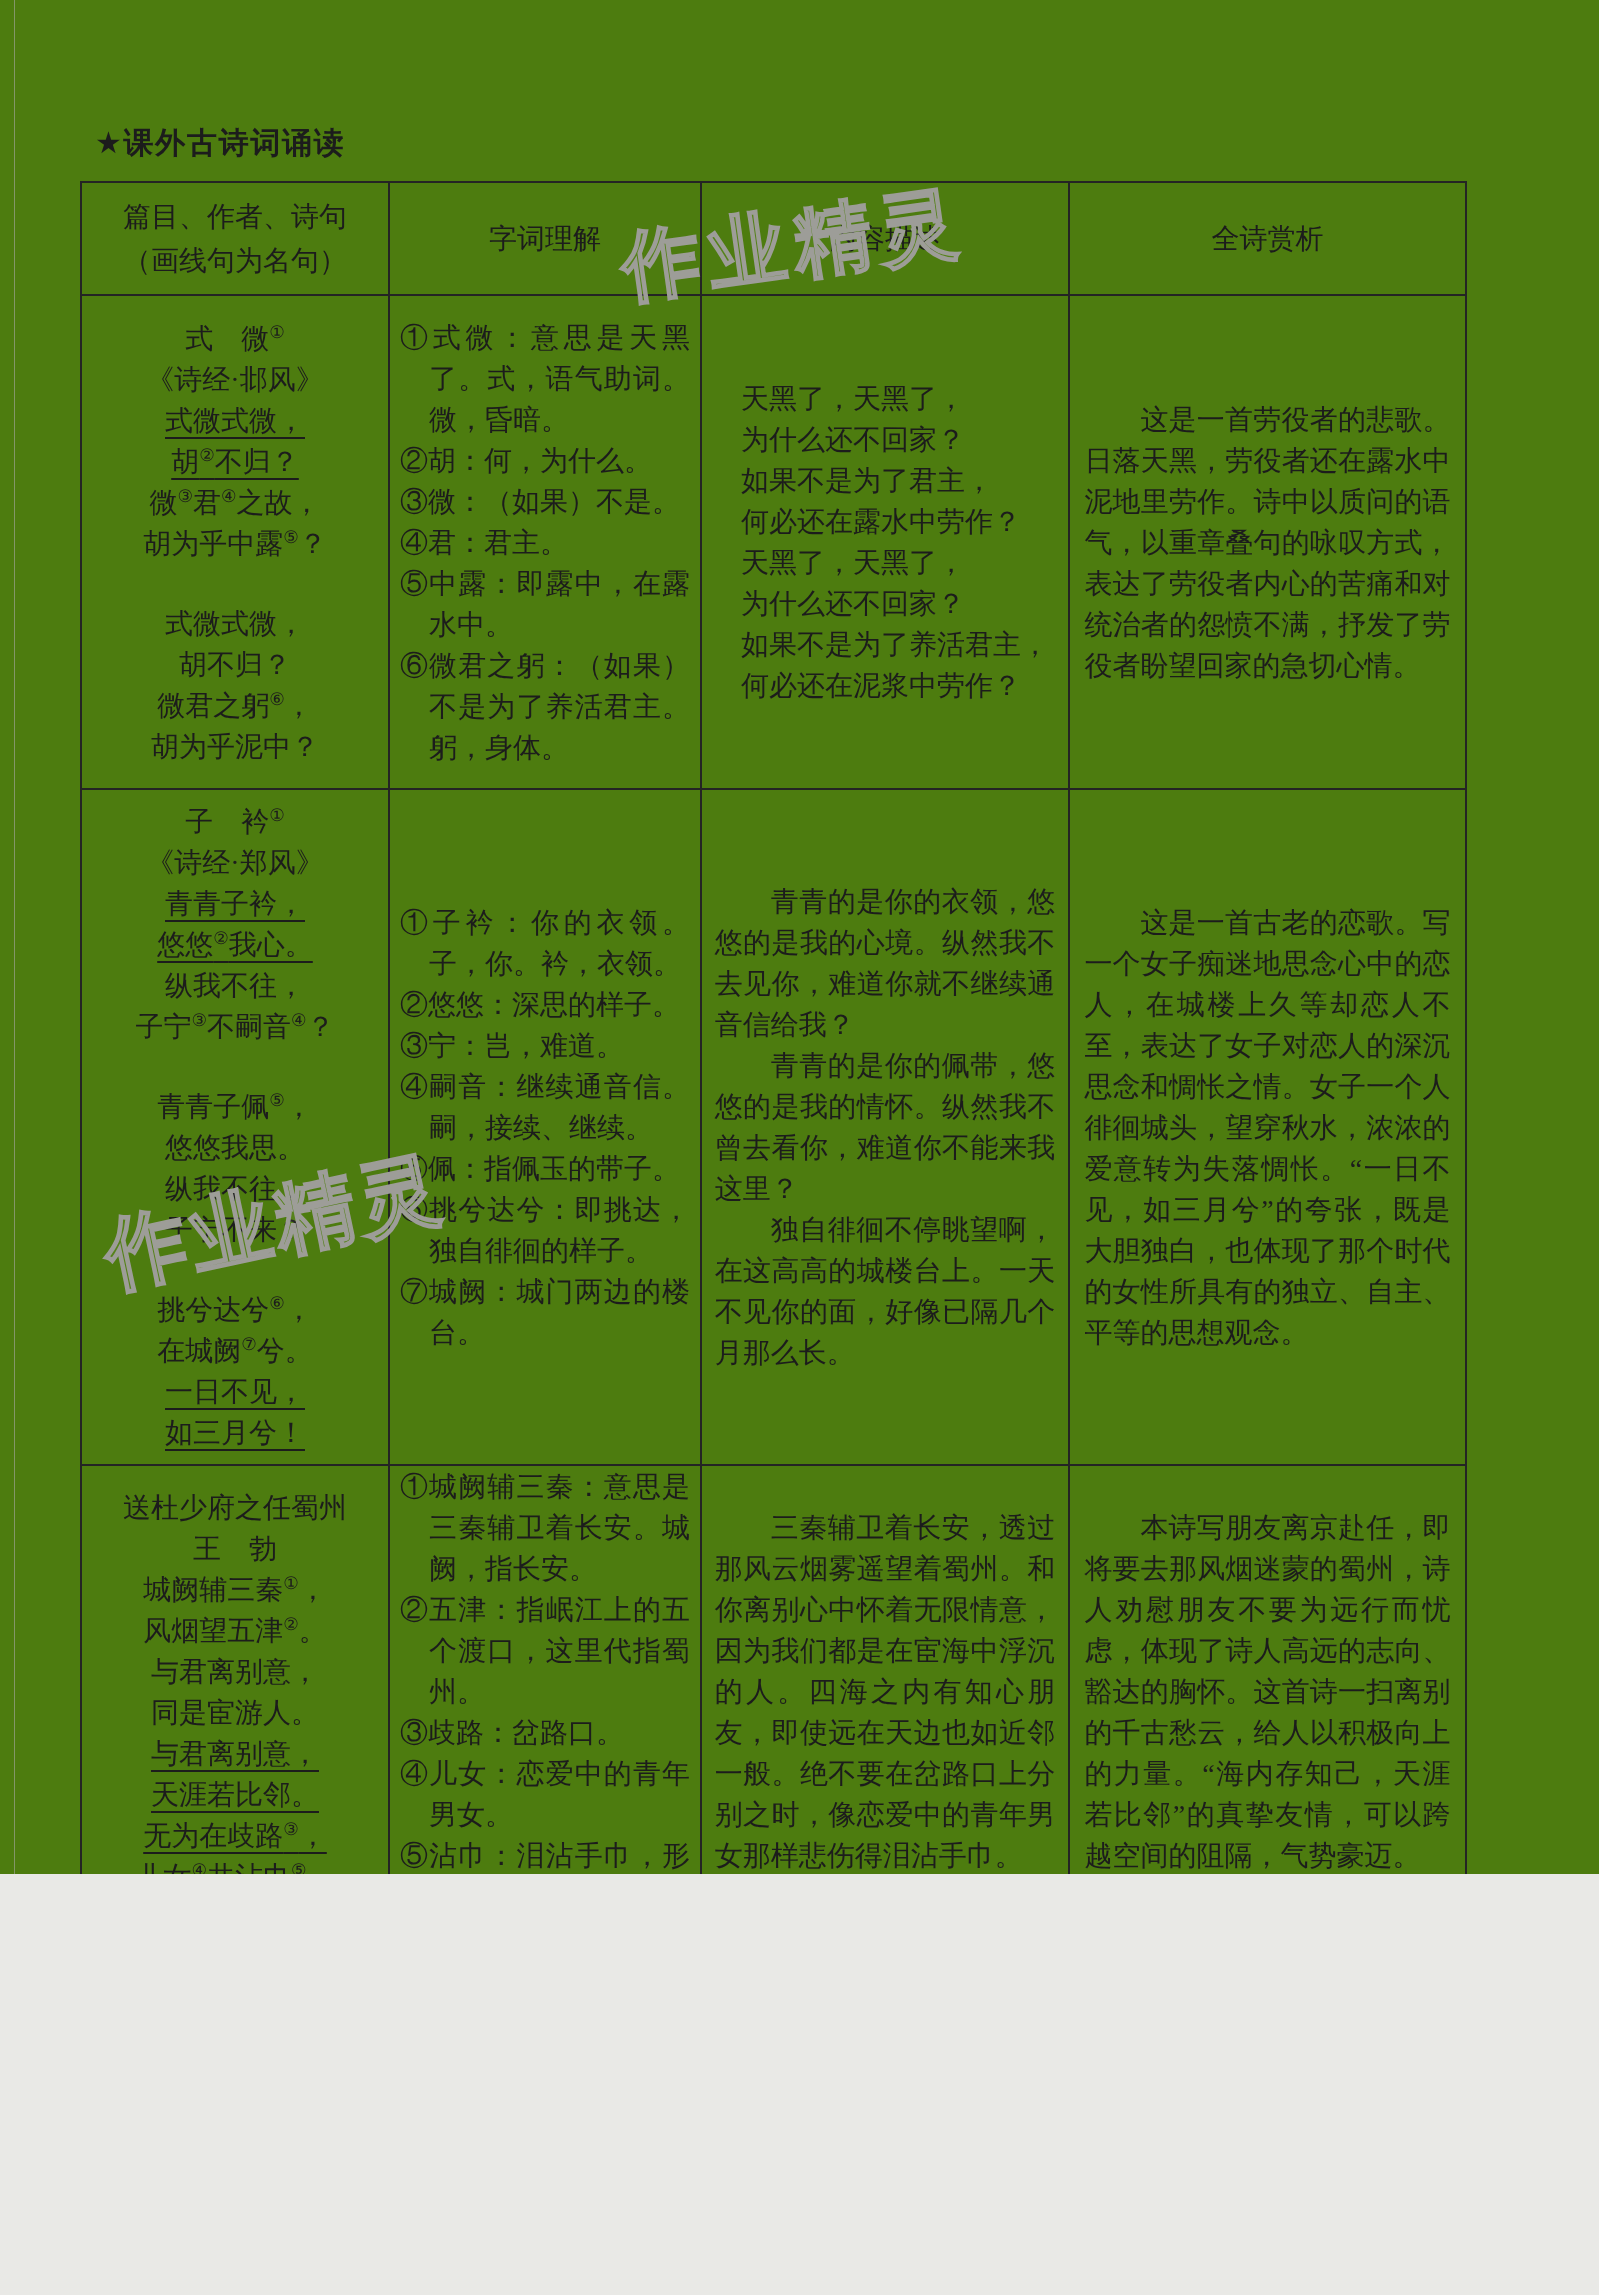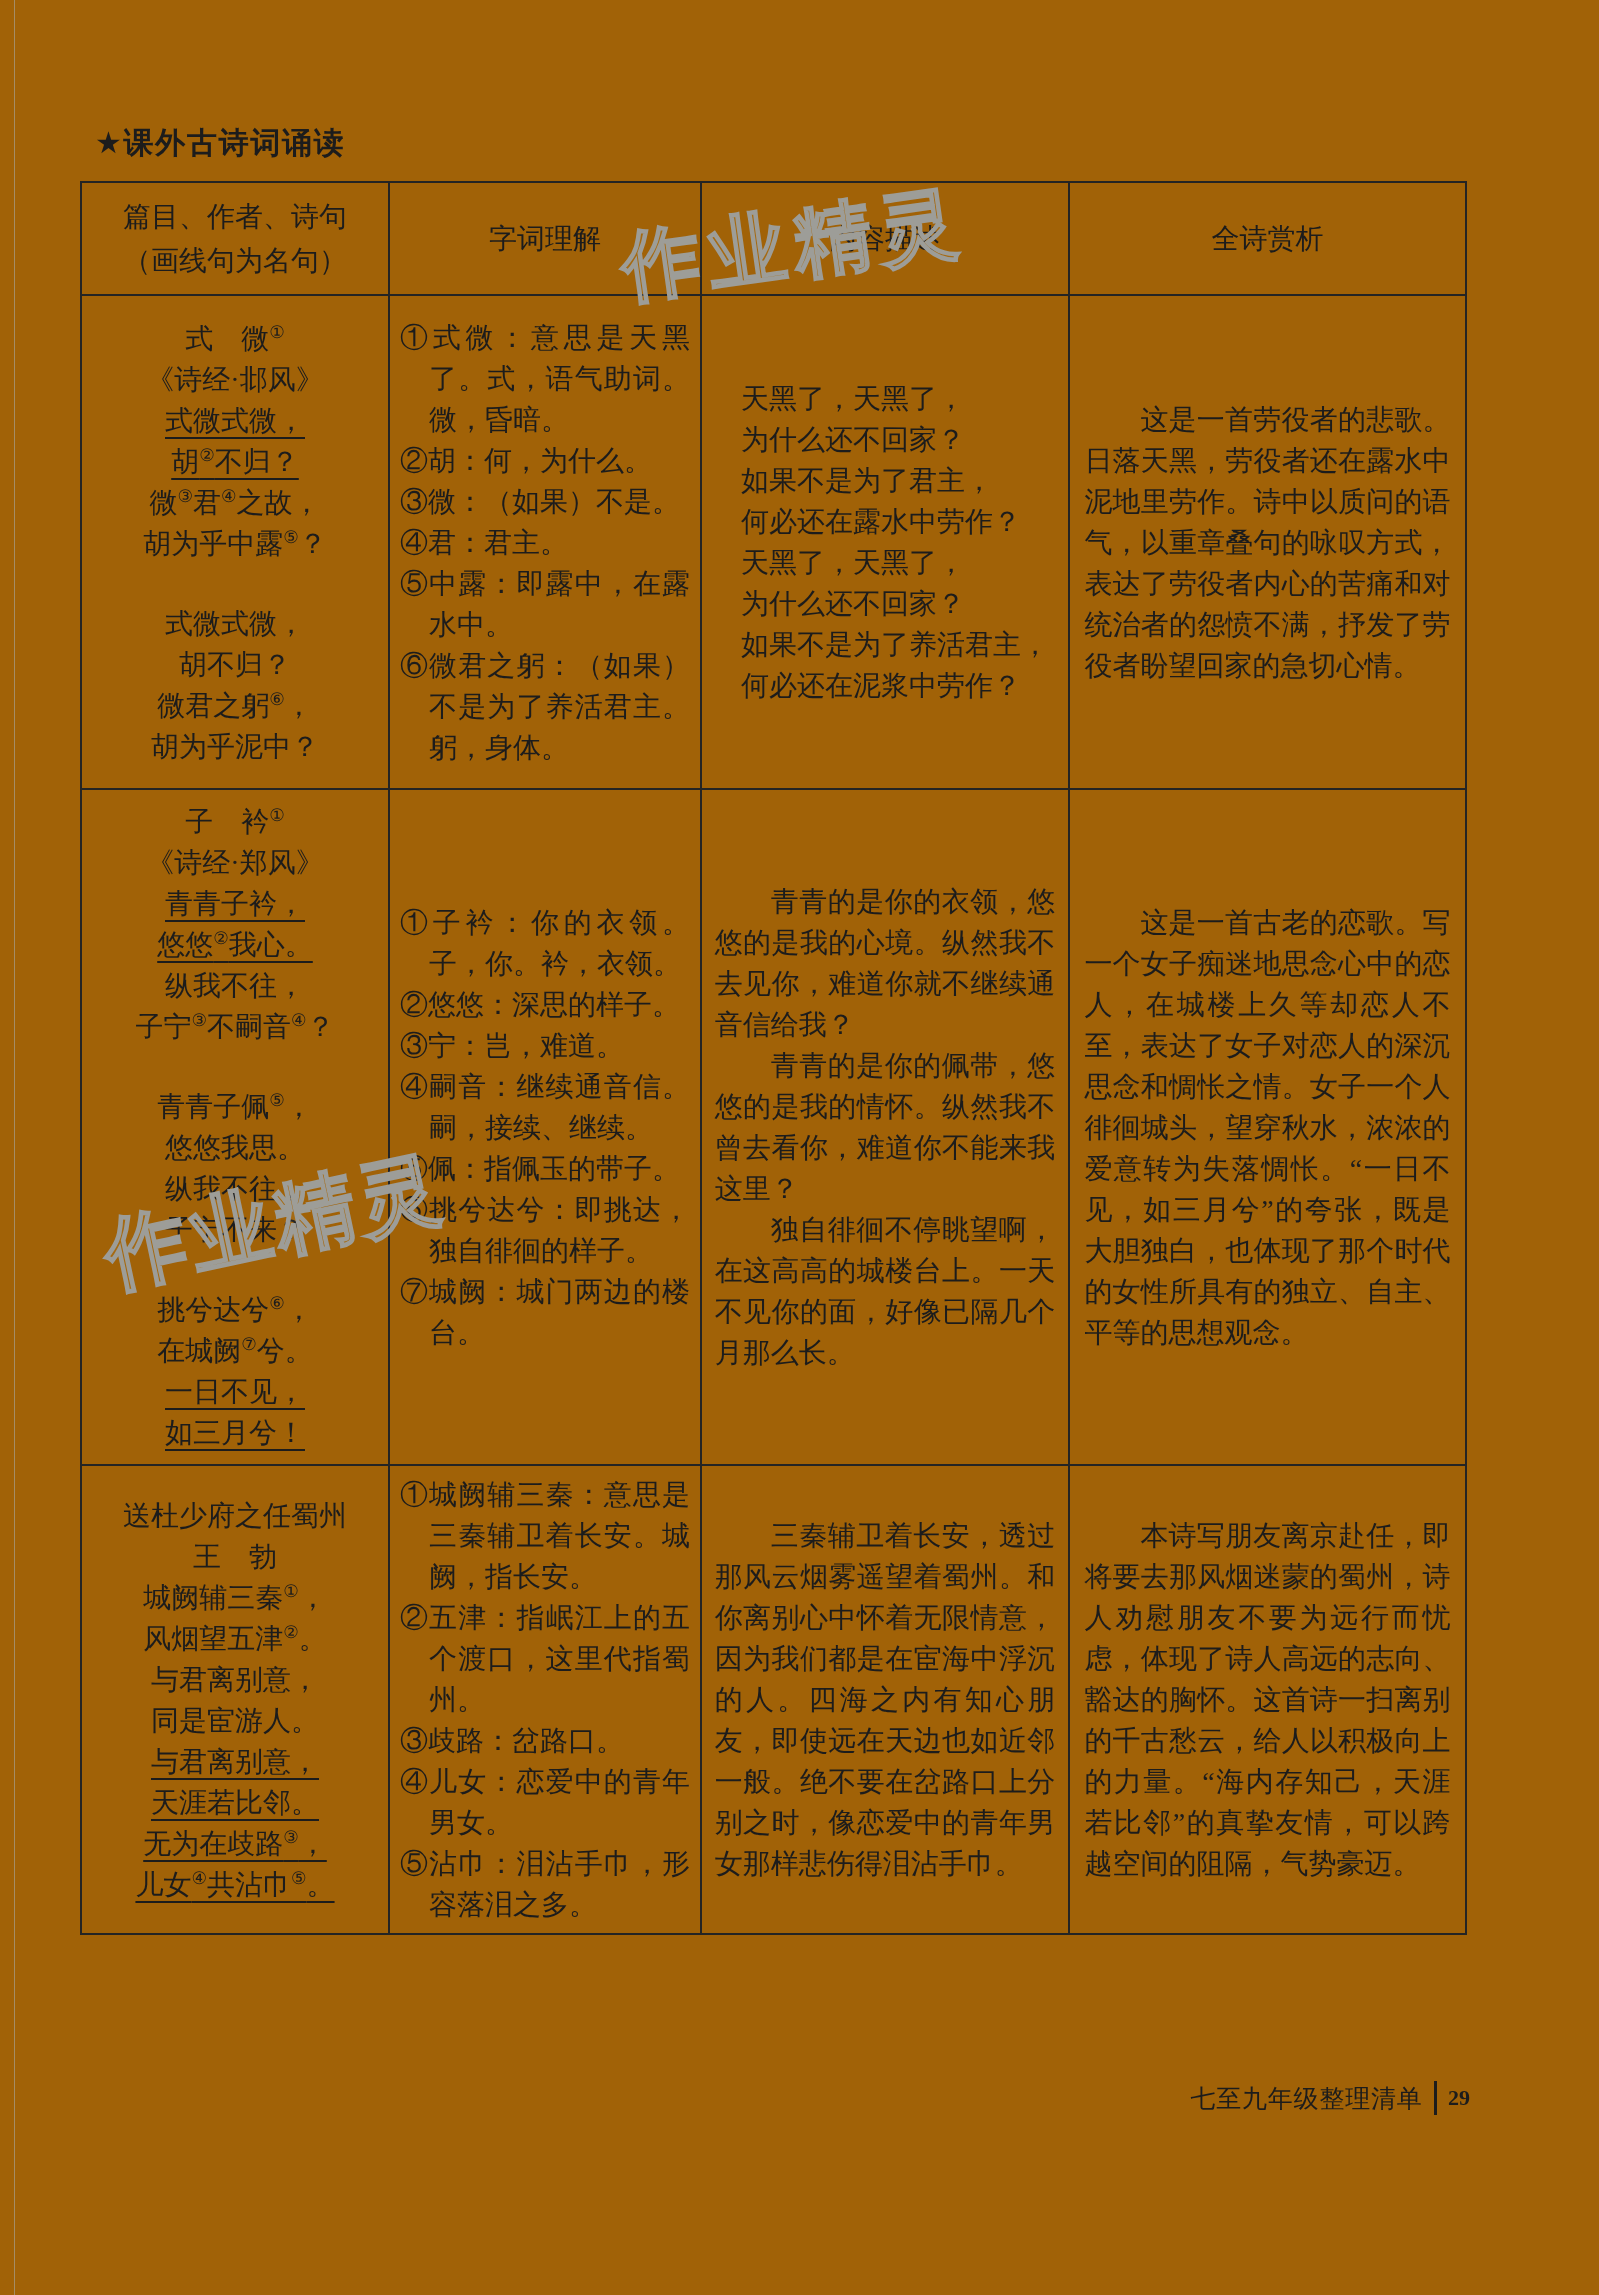--- a/index.html
+++ b/index.html
@@ -1,32 +1,32 @@
 <!DOCTYPE html>
 <html style="font-size:13.5px"><head>
 <meta charset="utf-8">
 <style>
   html,body{margin:0;padding:0;background:#e9e9e6;}
-  .page{position:relative;width:1600px;height:2295px;background:#a16207;
+  .page{position:relative;width:1600px;height:1874px;background:#4d7c0f;
         font-family:"Liberation Serif","DejaVu Serif",serif;color:#1c1c1c;overflow:hidden;}
   .page-edge{position:absolute;left:13.5px;top:0;width:1.7px;height:100%;background:#a9a9a4;opacity:.6;}
   .section-title{position:absolute;left:95px;top:123px;
         font-family:"Liberation Sans","DejaVu Sans",sans-serif;font-weight:700;
         font-size:30px;letter-spacing:1.7px;}
   .sheet{position:absolute;left:80px;top:181px;}
   table{border-collapse:collapse;table-layout:fixed;width:1384px;border:2.5px solid #242424;}
   th,td{border:2.1px solid #242424;vertical-align:middle;font-size:28px;line-height:41px;font-weight:400;padding:0;}
   thead tr{height:113px;}
   thead th{text-align:center;}
   .h2line div{line-height:44px;}
   .cell-poem{text-align:center;}
   .stanza.gap{margin-top:39px;}
   .pline{white-space:nowrap;}
   .u{text-decoration:underline;text-underline-offset:6.8px;text-decoration-thickness:2.1px;}
-  .cell-notes{padding:8px 10px;margin-left:33px;}
+  .cell-notes{padding:0 10px;margin-left:33px;}
   .note{padding-left:29px;text-indent:-29px;text-align:justify;}
   .cell-trans-verse{padding-left:39px;}
   .cell-trans{padding:0 12.7px;}
   .cell-analysis{padding:0 14.4px;}
   .para{text-indent:2em;text-align:justify;margin:0;}
   sup{font-size:0.62em;vertical-align:super;line-height:0;letter-spacing:0;}
   .watermark{position:absolute;font-family:"Liberation Sans","DejaVu Sans",sans-serif;font-weight:700;
         color:rgba(255,255,255,0.05);-webkit-text-stroke:2.1px #9d9d98;
         letter-spacing:8.5px;pointer-events:none;z-index:6;}
   .wm1{left:621px;top:193px;font-size:78px;transform:rotate(-8deg);}

